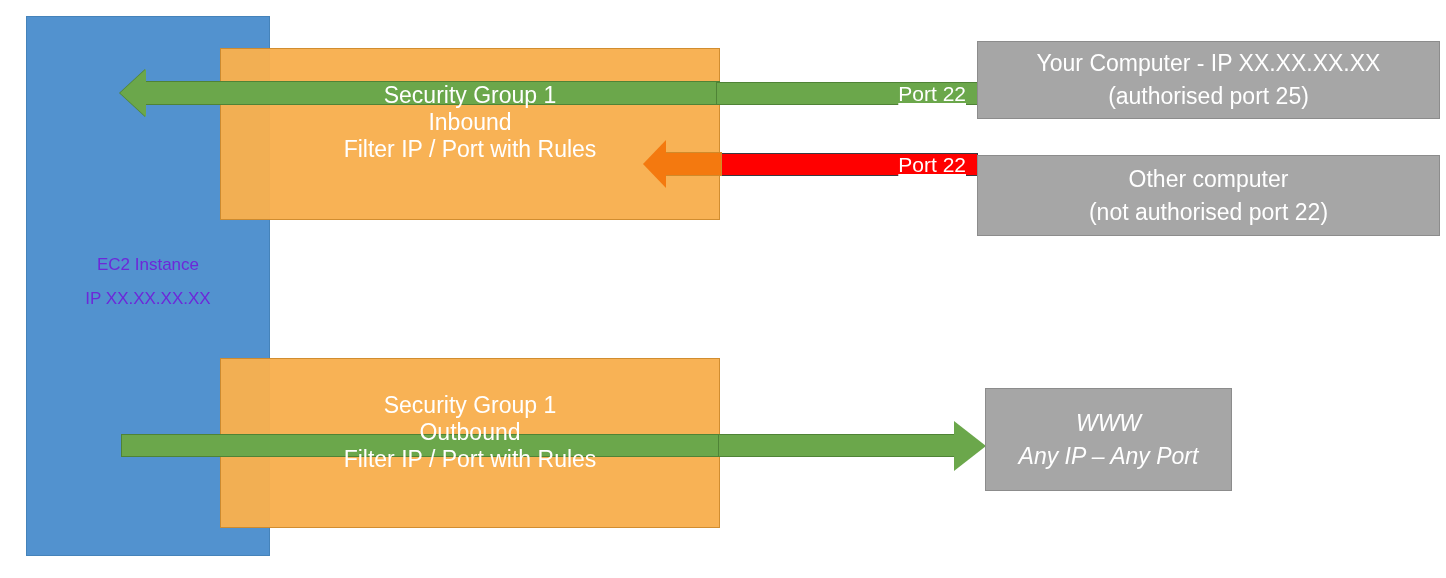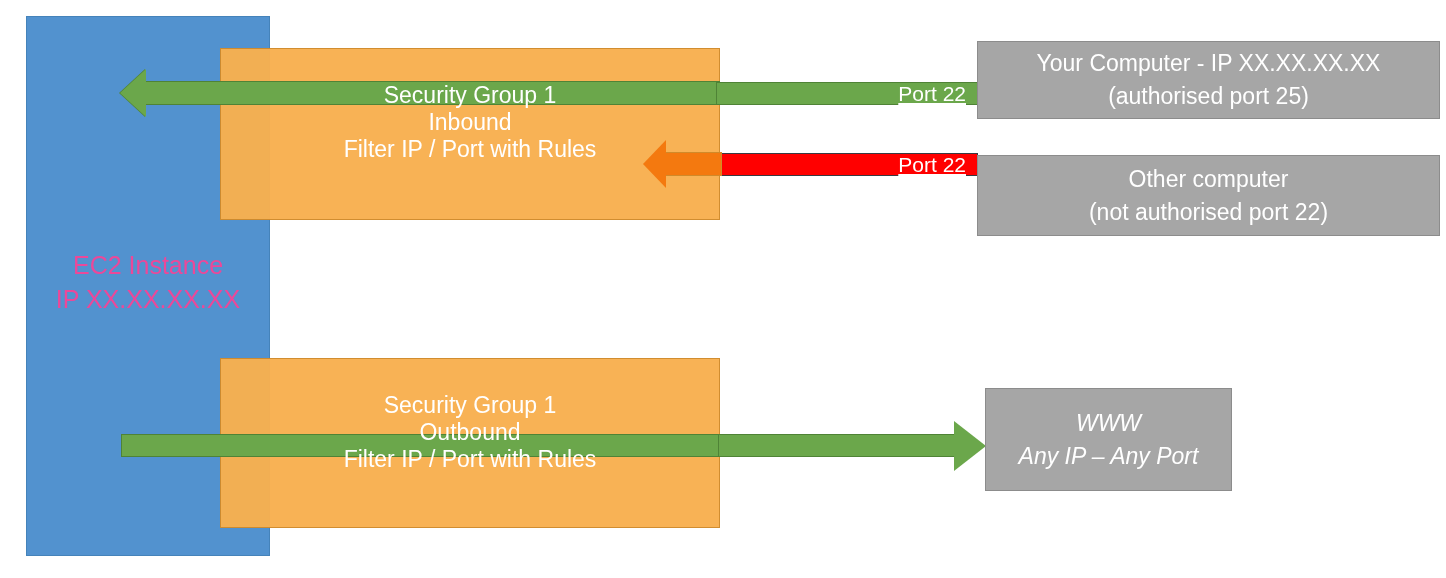--- a/index.html
+++ b/index.html
@@ -24,22 +24,22 @@
     left: 26px; top: 16px;
     width: 244px; height: 540px;
     background: #5292cf;
     border: 1px solid #4583ba;
     box-sizing: border-box;
   }
   .ec2-label {
     left: 26px; top: 248px;
     width: 244px;
     text-align: center;
-    color: #ec4899;
-    font-size: 25px;
+    color: #6d28d9;
+    font-size: 17px;
     line-height: 34px;
     white-space: pre-line;
   }
 
   
   .sg-box {
     background: #f8b050;
     border: 1px solid #d08a2a;
     box-sizing: border-box;
     opacity: 0.97;

